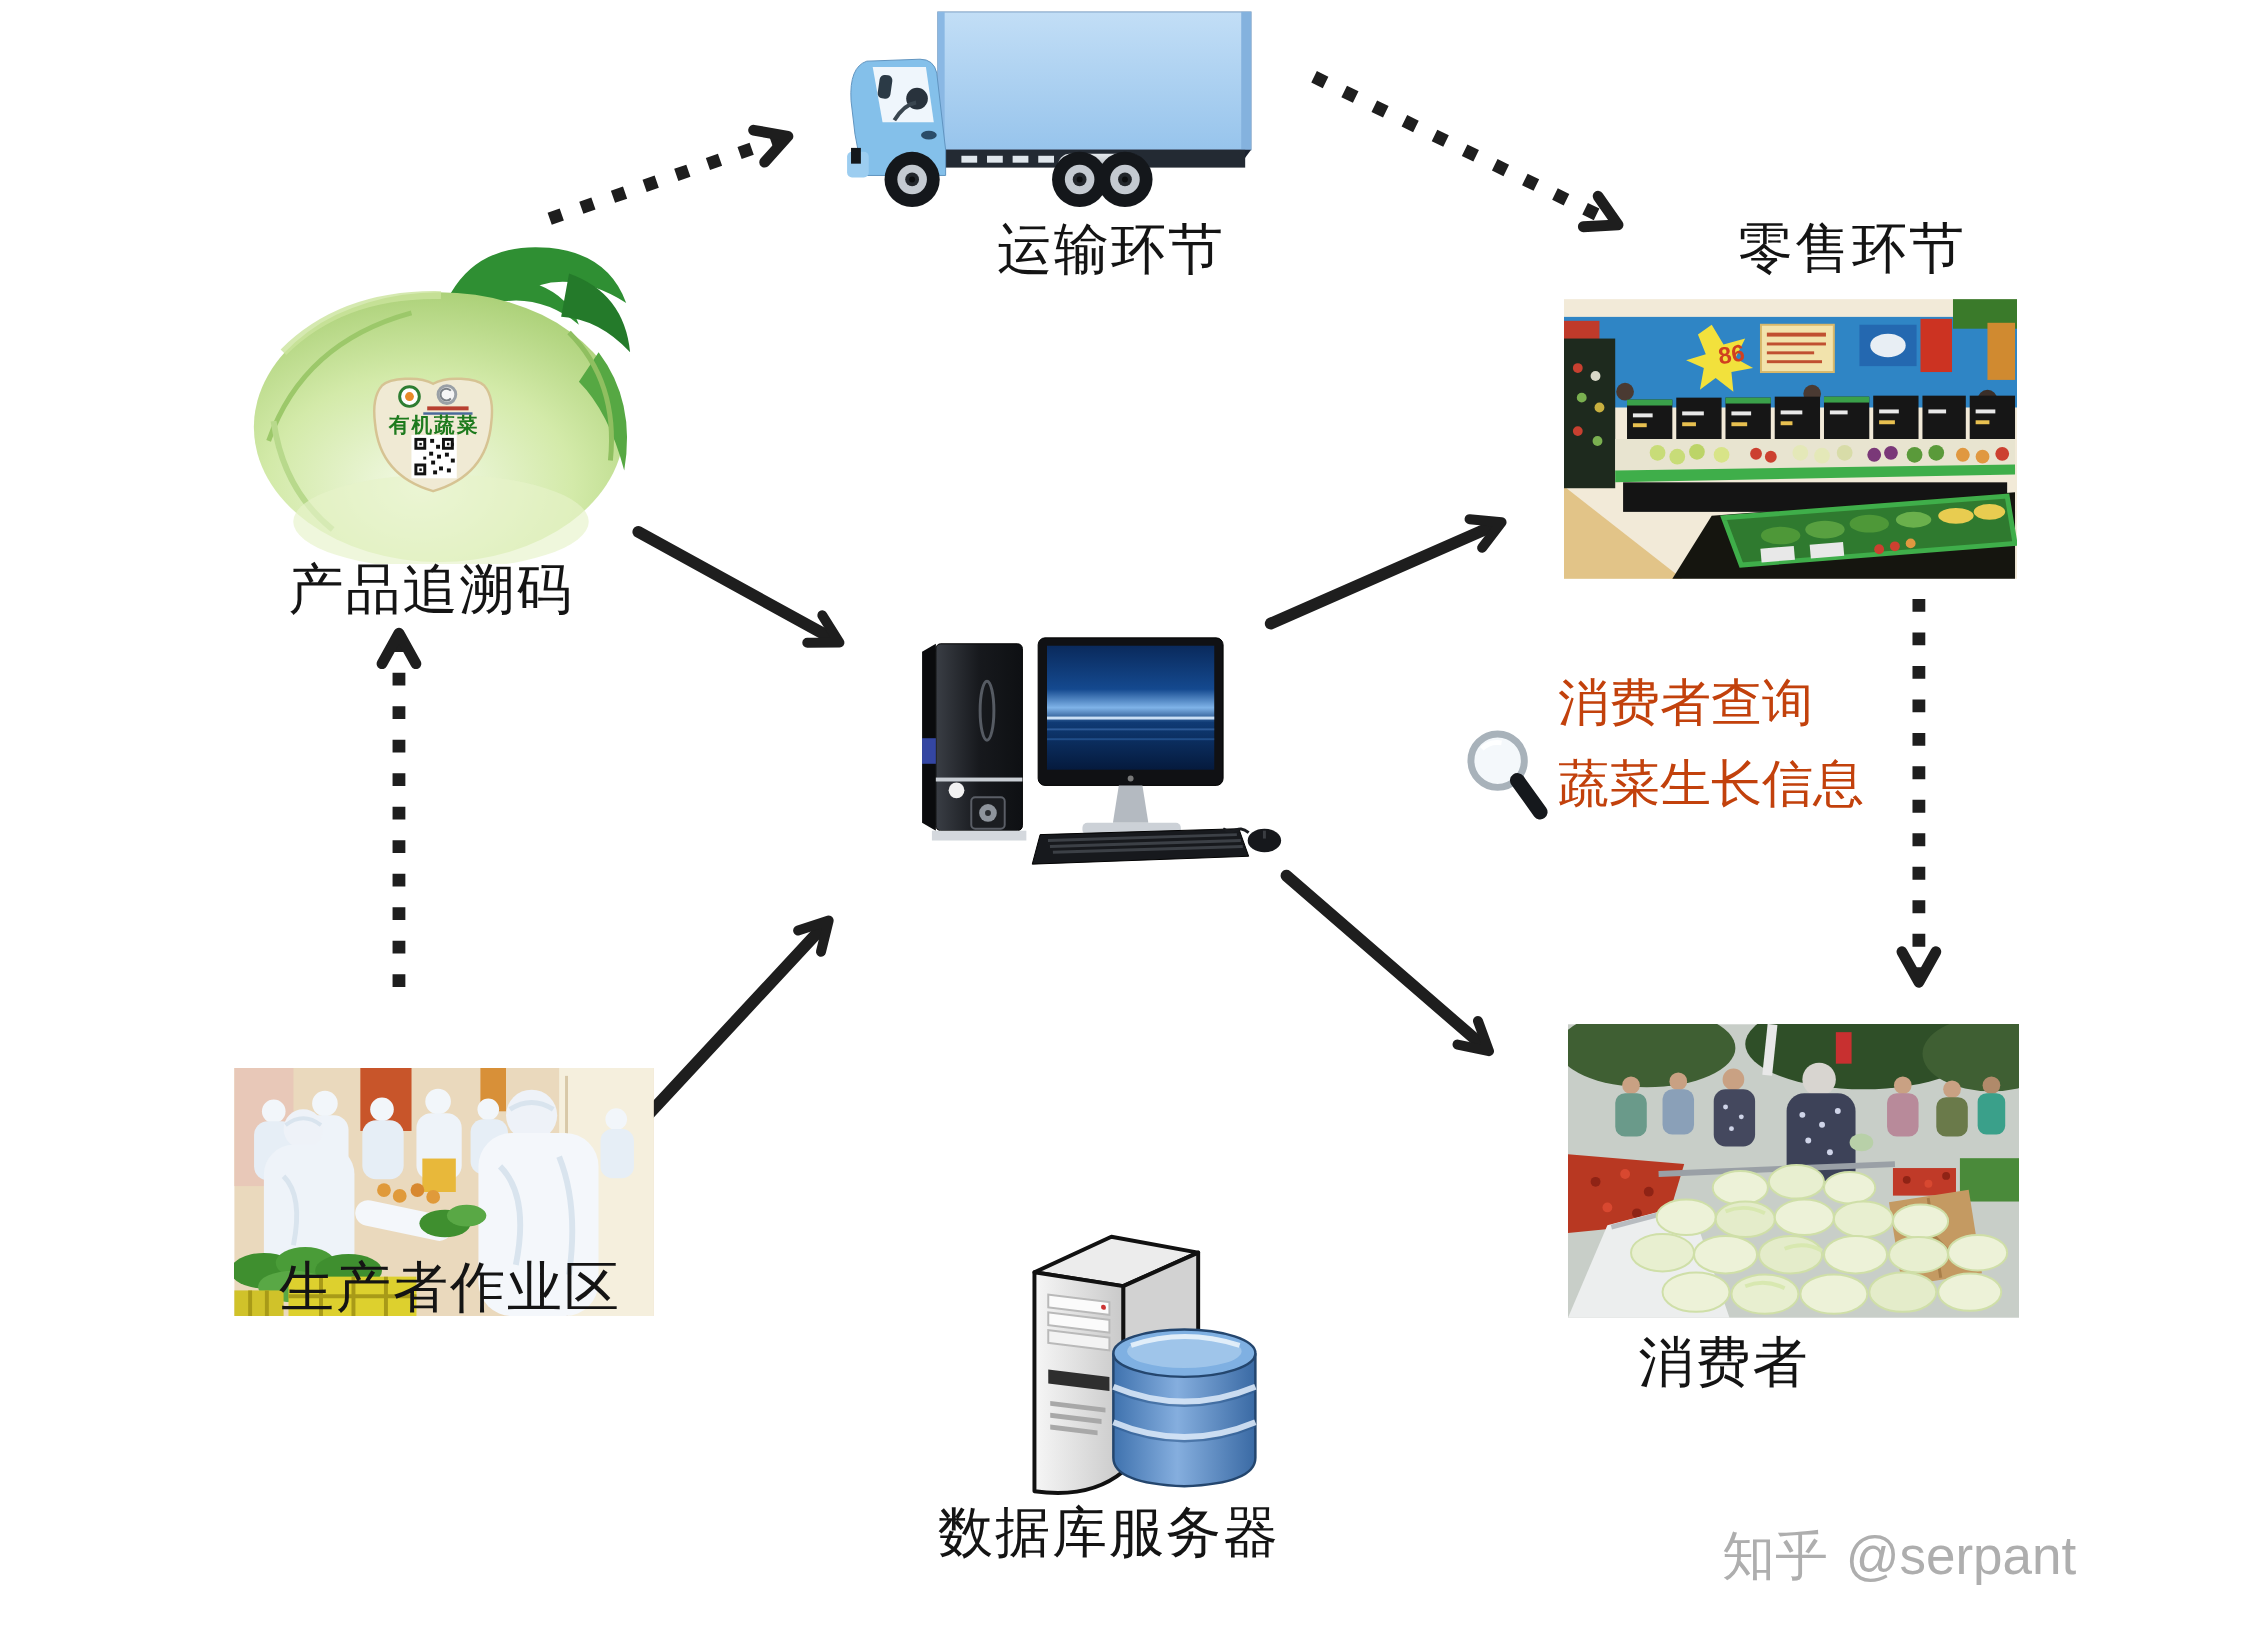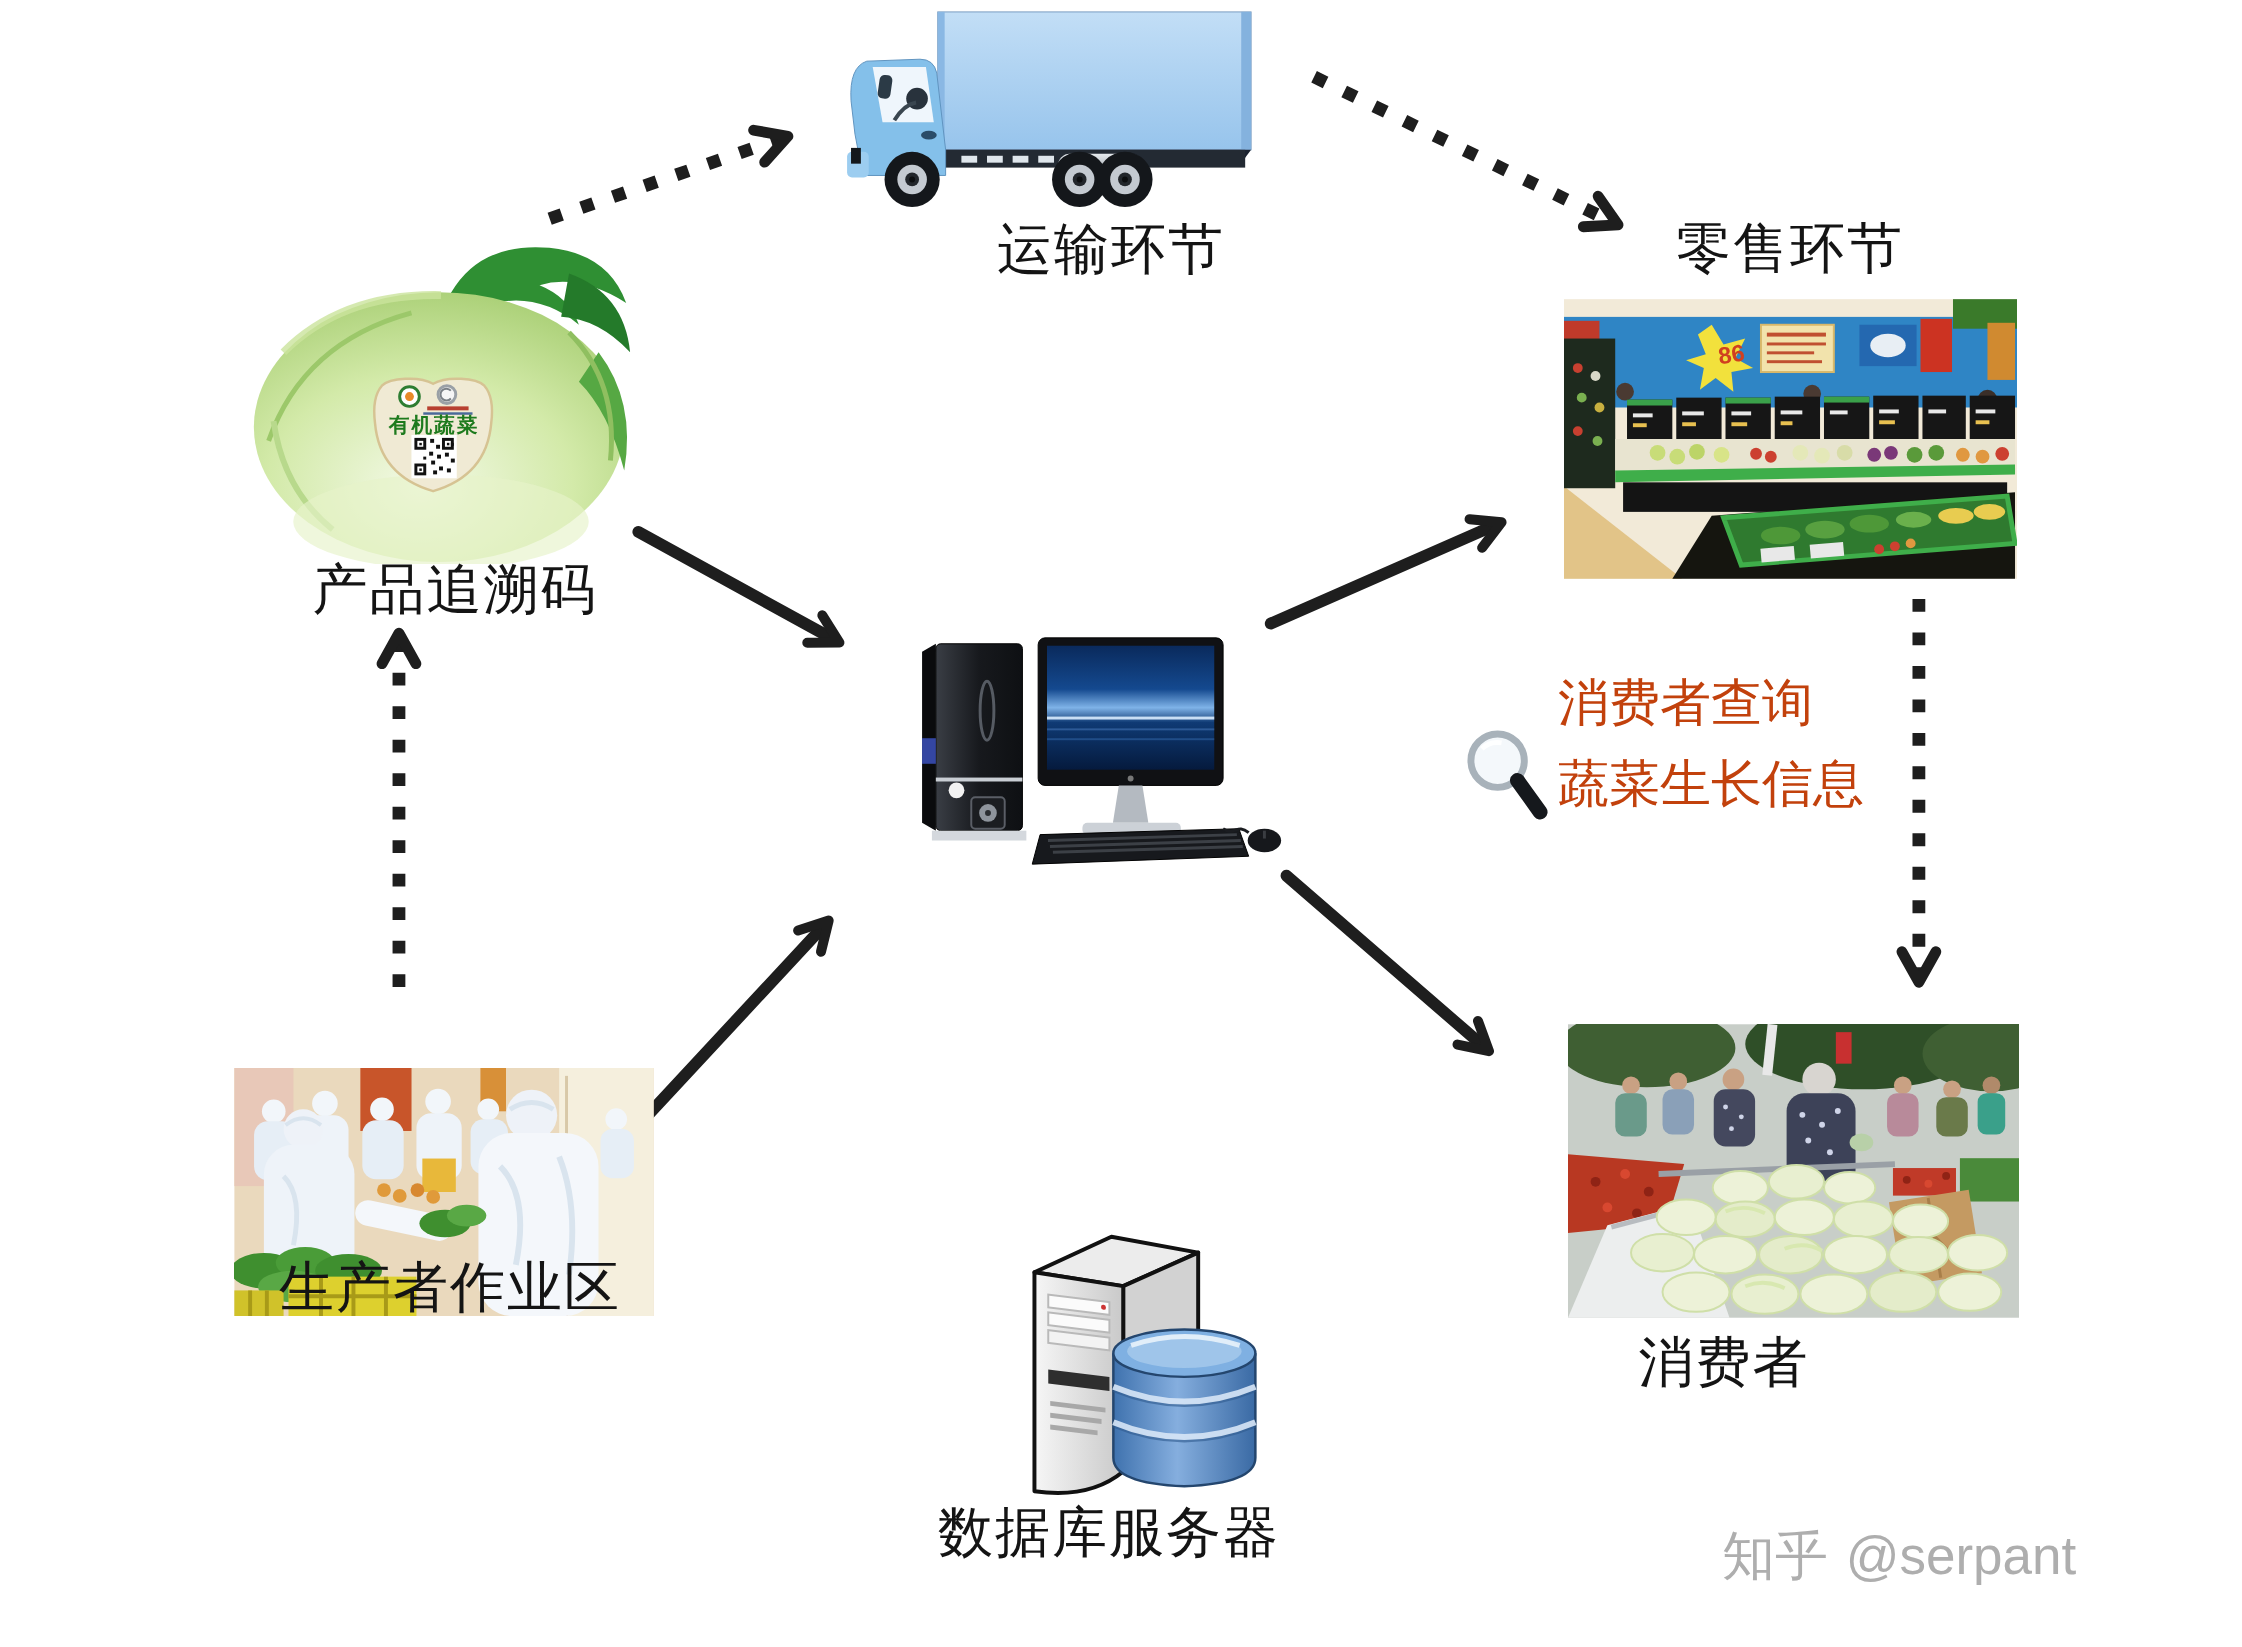--- a/index.html
+++ b/index.html
@@ -135,21 +135,21 @@
           <rect x="210" y="228" width="4" height="4" fill="#111"></rect>
         <rect x="190" y="230" width="4" height="4" fill="#111"></rect>
           <rect x="198" y="236" width="4" height="4" fill="#111"></rect>
         <rect x="206" y="238" width="4" height="4" fill="#111"></rect>
           <rect x="192" y="240" width="4" height="4" fill="#111"></rect>
         <rect x="182" y="226" width="3" height="3" fill="#111"></rect>
           <rect x="210" y="212" width="3" height="3" fill="#111"></rect>
       </g>
     </g>
   </svg>
-  <div class="lbl" style="left:455px;top:590px">产品追溯码</div>
+  <div class="lbl" style="left:431px;top:590px">产品追溯码</div>
 
   <svg class="abs" style="left:1564px;top:299px" width="453" height="280" viewBox="0 0 460 284">
     <rect width="460" height="284" fill="#f2ead8"></rect>
     <polygon points="0,190 120,284 0,284" fill="#e2c488"></polygon>
     <rect x="0" y="18" width="460" height="92" fill="#2f85c5"></rect>
     <rect x="0" y="22" width="36" height="62" fill="#c03a2a"></rect>
     <rect x="395" y="0" width="65" height="30" fill="#3a7a2a"></rect>
     <polygon points="150,26 162,46 184,40 174,60 192,70 170,74 172,94 154,80 138,92 142,70 124,62 144,56 136,36" fill="#f2e13c"></polygon>
     <text x="158" y="66" font-size="24" font-weight="bold" fill="#d04020" transform="rotate(-8 158 66)">86</text>
     <rect x="200" y="26" width="74" height="48" fill="#f2e3ac" stroke="#d8b86a" stroke-width="2"></rect>
@@ -224,21 +224,21 @@
     <ellipse cx="310" cy="228" rx="20" ry="9" fill="#4e9838"></ellipse>
       <ellipse cx="355" cy="224" rx="18" ry="8" fill="#6ab04c"></ellipse>
     <ellipse cx="398" cy="220" rx="18" ry="8" fill="#e8cc50"></ellipse>
       <ellipse cx="432" cy="216" rx="16" ry="8" fill="#e8cc50"></ellipse>
     <rect x="200" y="252" width="34" height="14" fill="#e8e8e8" transform="rotate(-5 217 259)"></rect>
     <rect x="250" y="248" width="34" height="14" fill="#e8e8e8" transform="rotate(-5 267 255)"></rect>
     <circle cx="320" cy="254" r="5" fill="#cc4030"></circle>
       <circle cx="336" cy="251" r="5" fill="#cc4030"></circle>
       <circle cx="352" cy="248" r="5" fill="#e09840"></circle>
   </svg>
-  <div class="lbl" style="left:1790px;top:249px">零售环节</div>
+  <div class="lbl" style="left:1852px;top:249px">零售环节</div>
 
   <svg class="abs" style="left:910px;top:630px" width="396" height="242" viewBox="0 0 402 246">
     <defs>
       <linearGradient id="twg" x1="0" y1="0" x2="1" y2="0">
         <stop offset="0" stop-color="#3a3e45"></stop>
           <stop offset="0.5" stop-color="#17191d"></stop>
           <stop offset="1" stop-color="#0e1013"></stop>
       </linearGradient>
       <linearGradient id="scr" x1="0" y1="0" x2="0" y2="1">
         <stop offset="0" stop-color="#0a2a5c"></stop>

